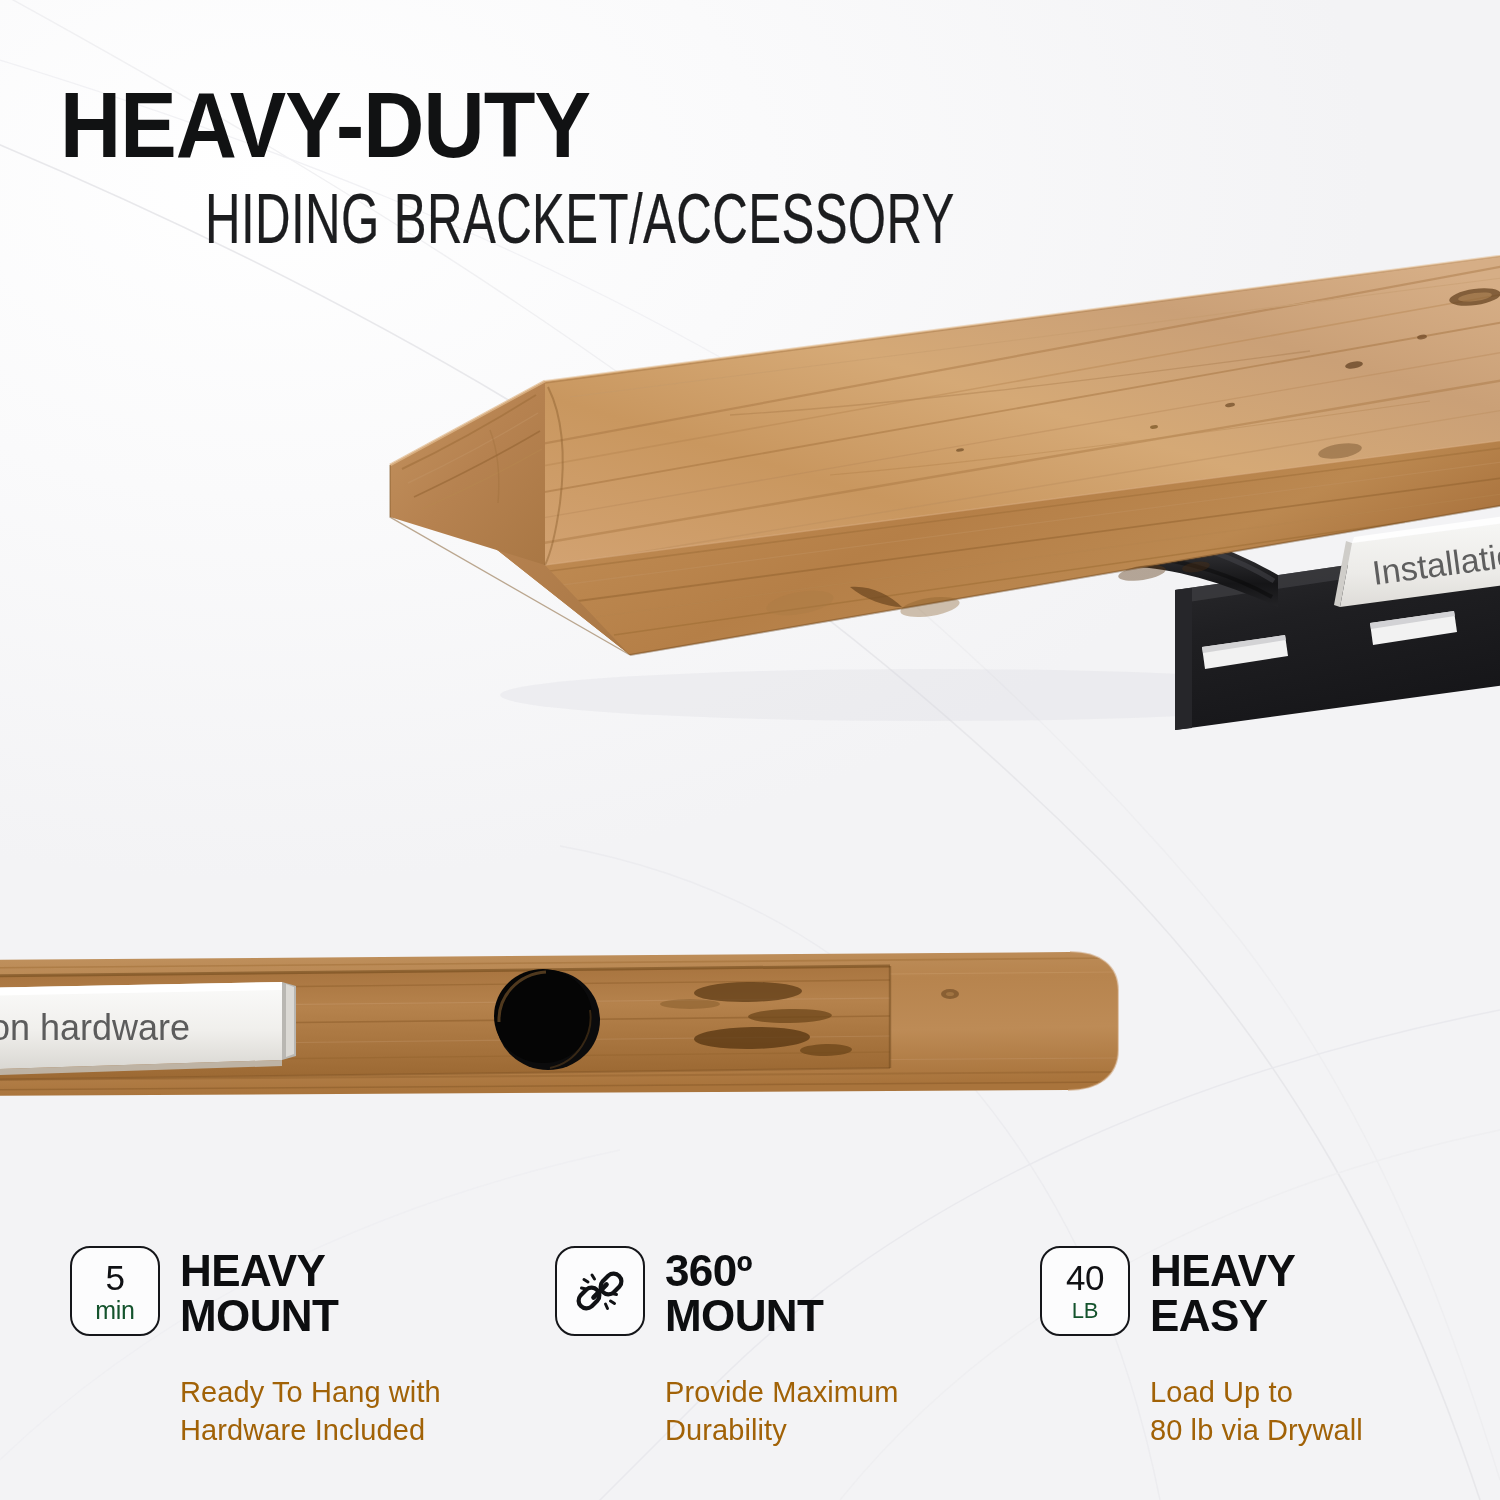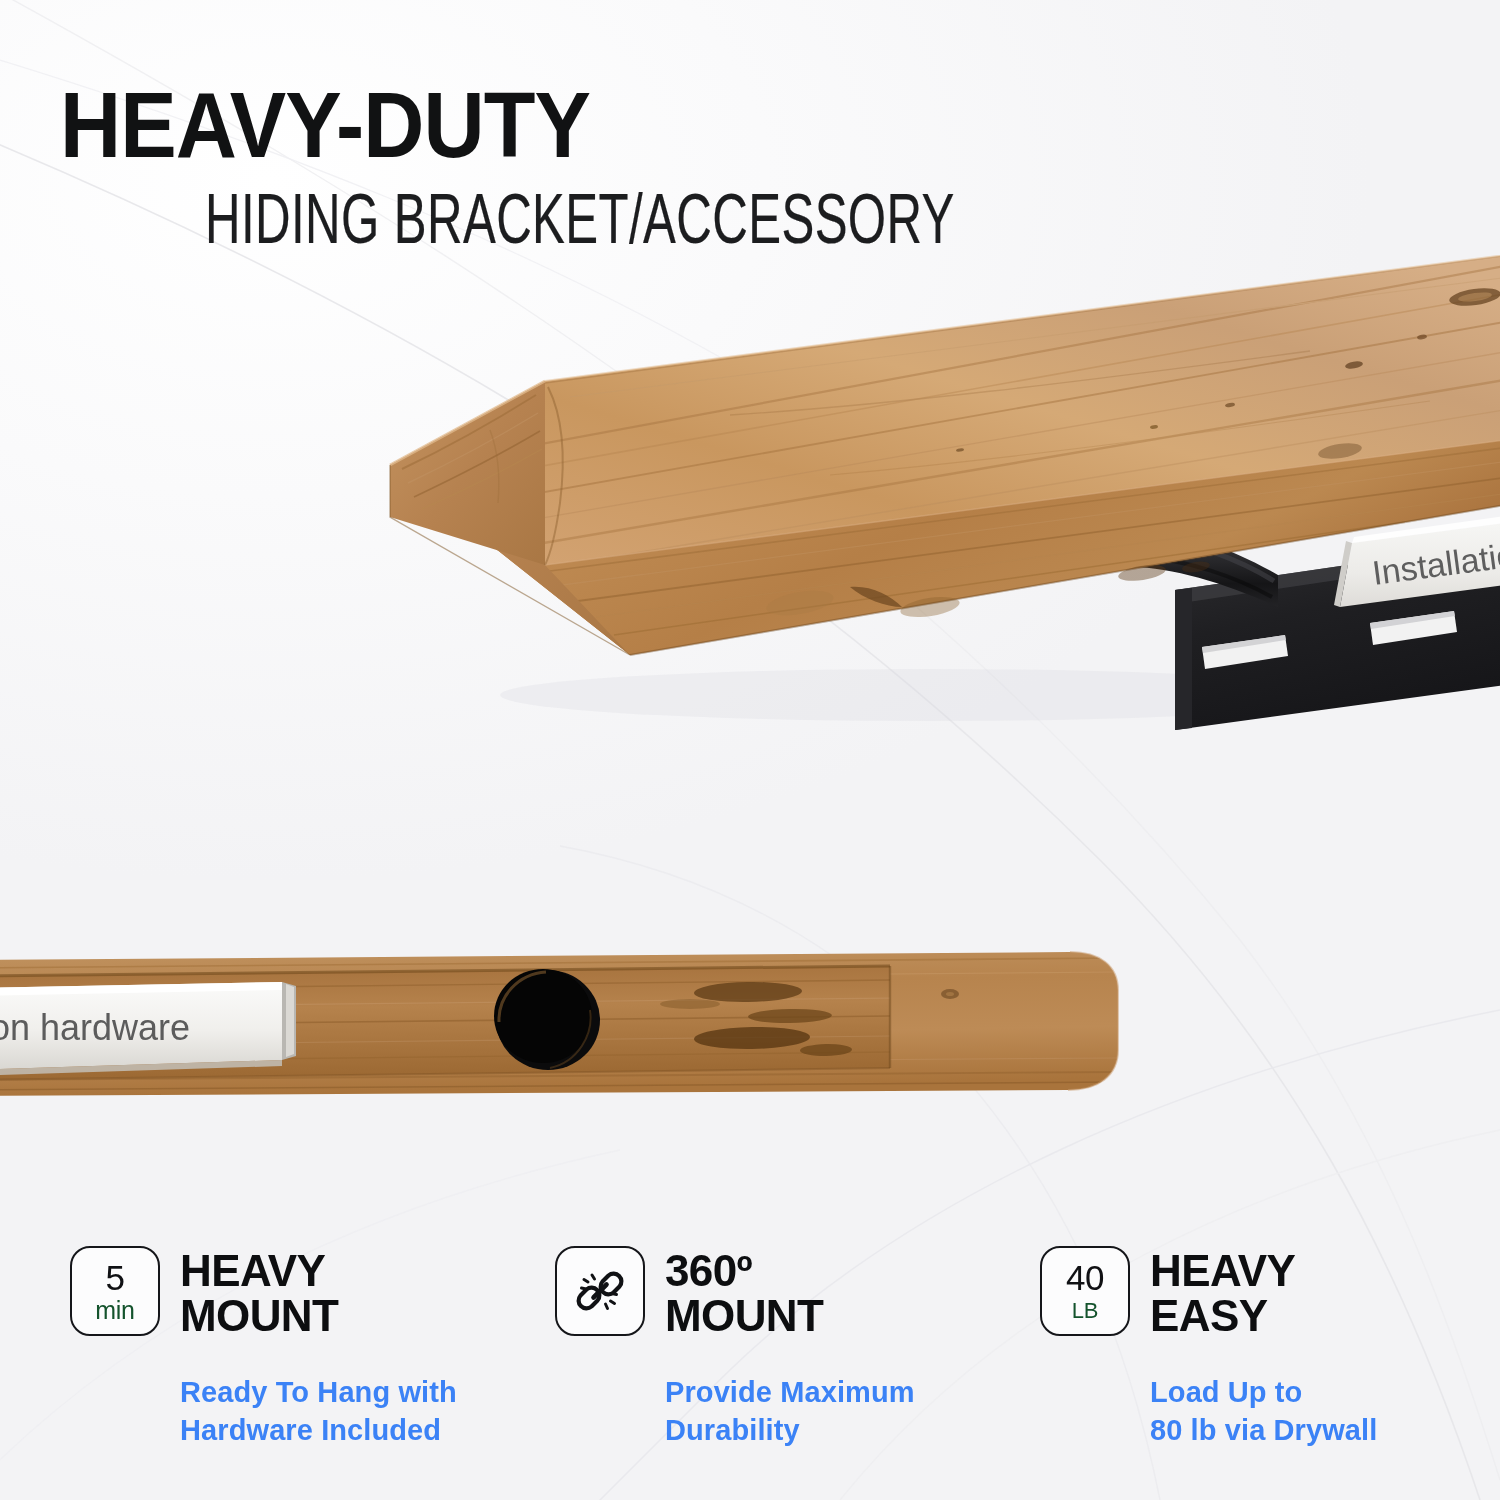--- a/index.html
+++ b/index.html
@@ -153,24 +153,24 @@
     font-weight: 700;
     font-size: 44px;
     line-height: 1.03;
     letter-spacing: -0.6px;
     color: #0d0e10;
     margin: 0;
     white-space: pre-line;
   }
   .feature-desc {
     font-family: "Liberation Sans", sans-serif;
-    font-weight: 700;
+    font-weight: 400;
     font-size: 29px;
     line-height: 1.32;
-    color: #3b82f6;
+    color: #a16207;
     margin: 34px 0 0 0;
     white-space: pre-line;
     letter-spacing: 0.1px;
   }
   .feature.f3 .feature-desc { margin-top: 34px; }
 </style>
 </head>
 <body>
 
 <div id="page">

